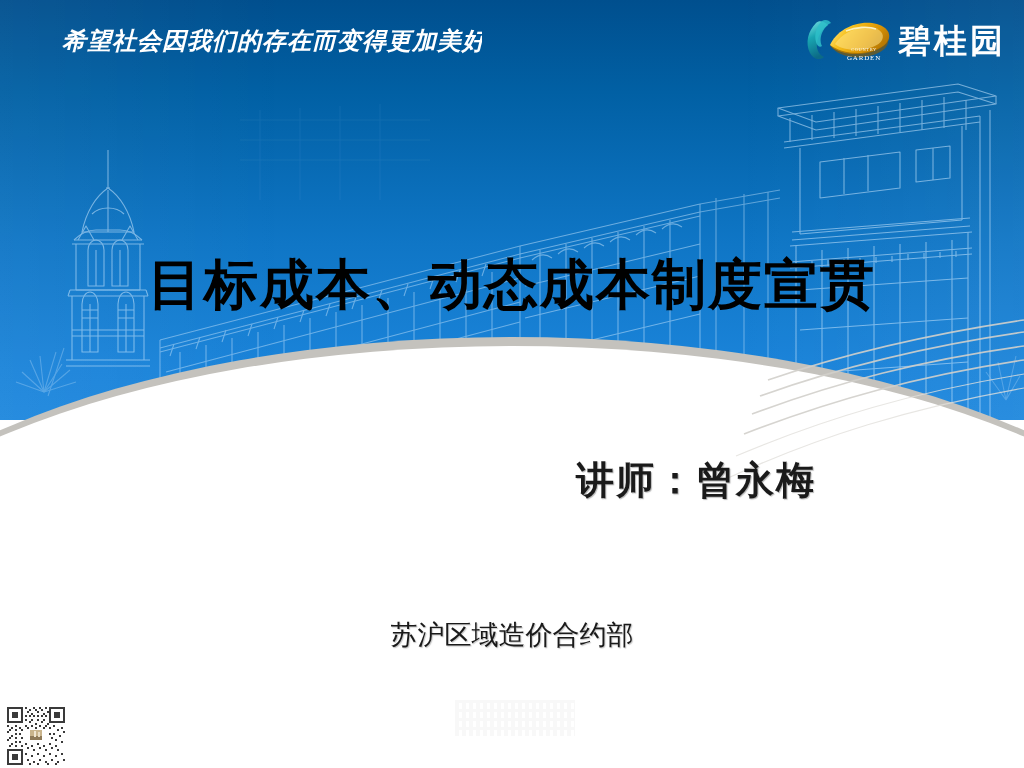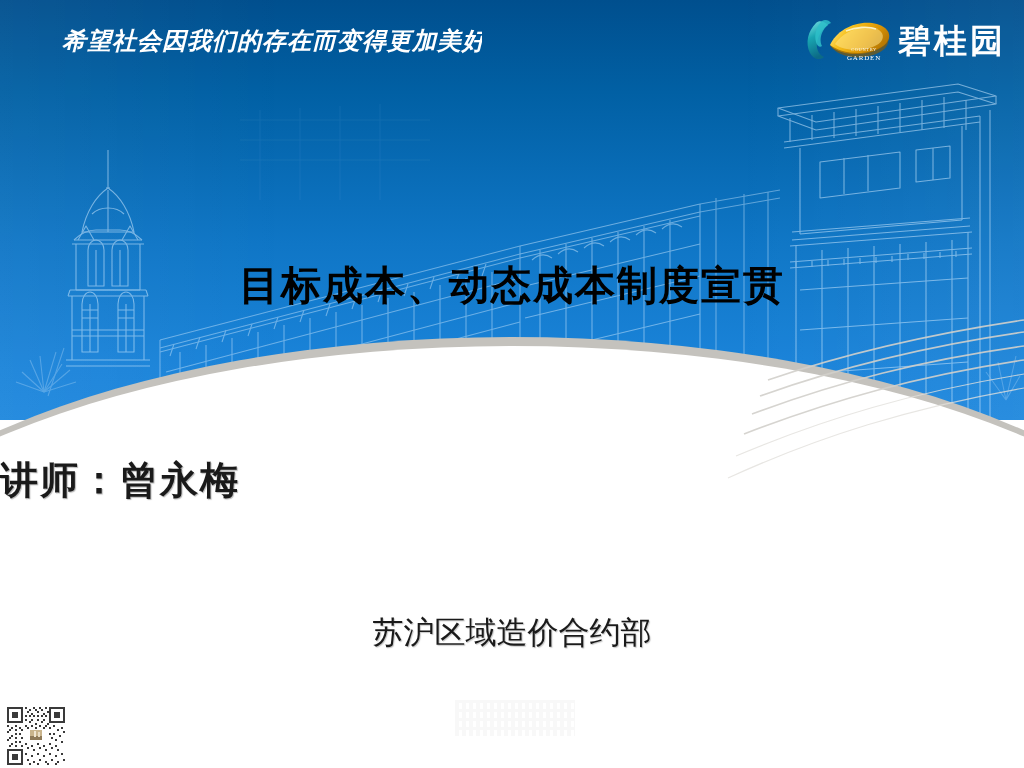--- a/index.html
+++ b/index.html
@@ -151,54 +151,54 @@
   }
 
   
   .title {
     position: absolute;
     left: 0;
     top: 253px;
     width: 1024px;
     text-align: center;
     font-family: "DejaVu Sans", "Liberation Sans", sans-serif;
-    font-size: 40px;
+    font-size: 54px;
     font-weight: 700;
     color: #000000;
     letter-spacing: 2px;
     line-height: 64px;
     white-space: nowrap;
   }
 
   
   .presenter {
     position: absolute;
     left: 0;
     top: 455px;
     width: 816px;
-    text-align: left;
+    text-align: right;
     font-family: "DejaVu Sans", "Liberation Sans", sans-serif;
     font-size: 38px;
     font-weight: 700;
     color: #1a1a1a;
     letter-spacing: 2px;
     line-height: 50px;
     text-shadow: 1px 1px 1px rgba(120,120,120,0.55);
     white-space: nowrap;
   }
 
   
   .footer-block {
     position: absolute;
     left: 0;
     top: 618px;
     width: 1024px;
     text-align: center;
-    font-family: Liberation Mono, monospace;
-    font-size: 31px;
+    font-family: Liberation Sans, sans-serif;
+    font-size: 27px;
     font-weight: 400;
     color: #1a1a1a;
     line-height: 34px;
     text-shadow: 1px 1px 1px rgba(140,140,140,0.5);
     white-space: nowrap;
   }
 
   
   .qr {
     position: absolute;

